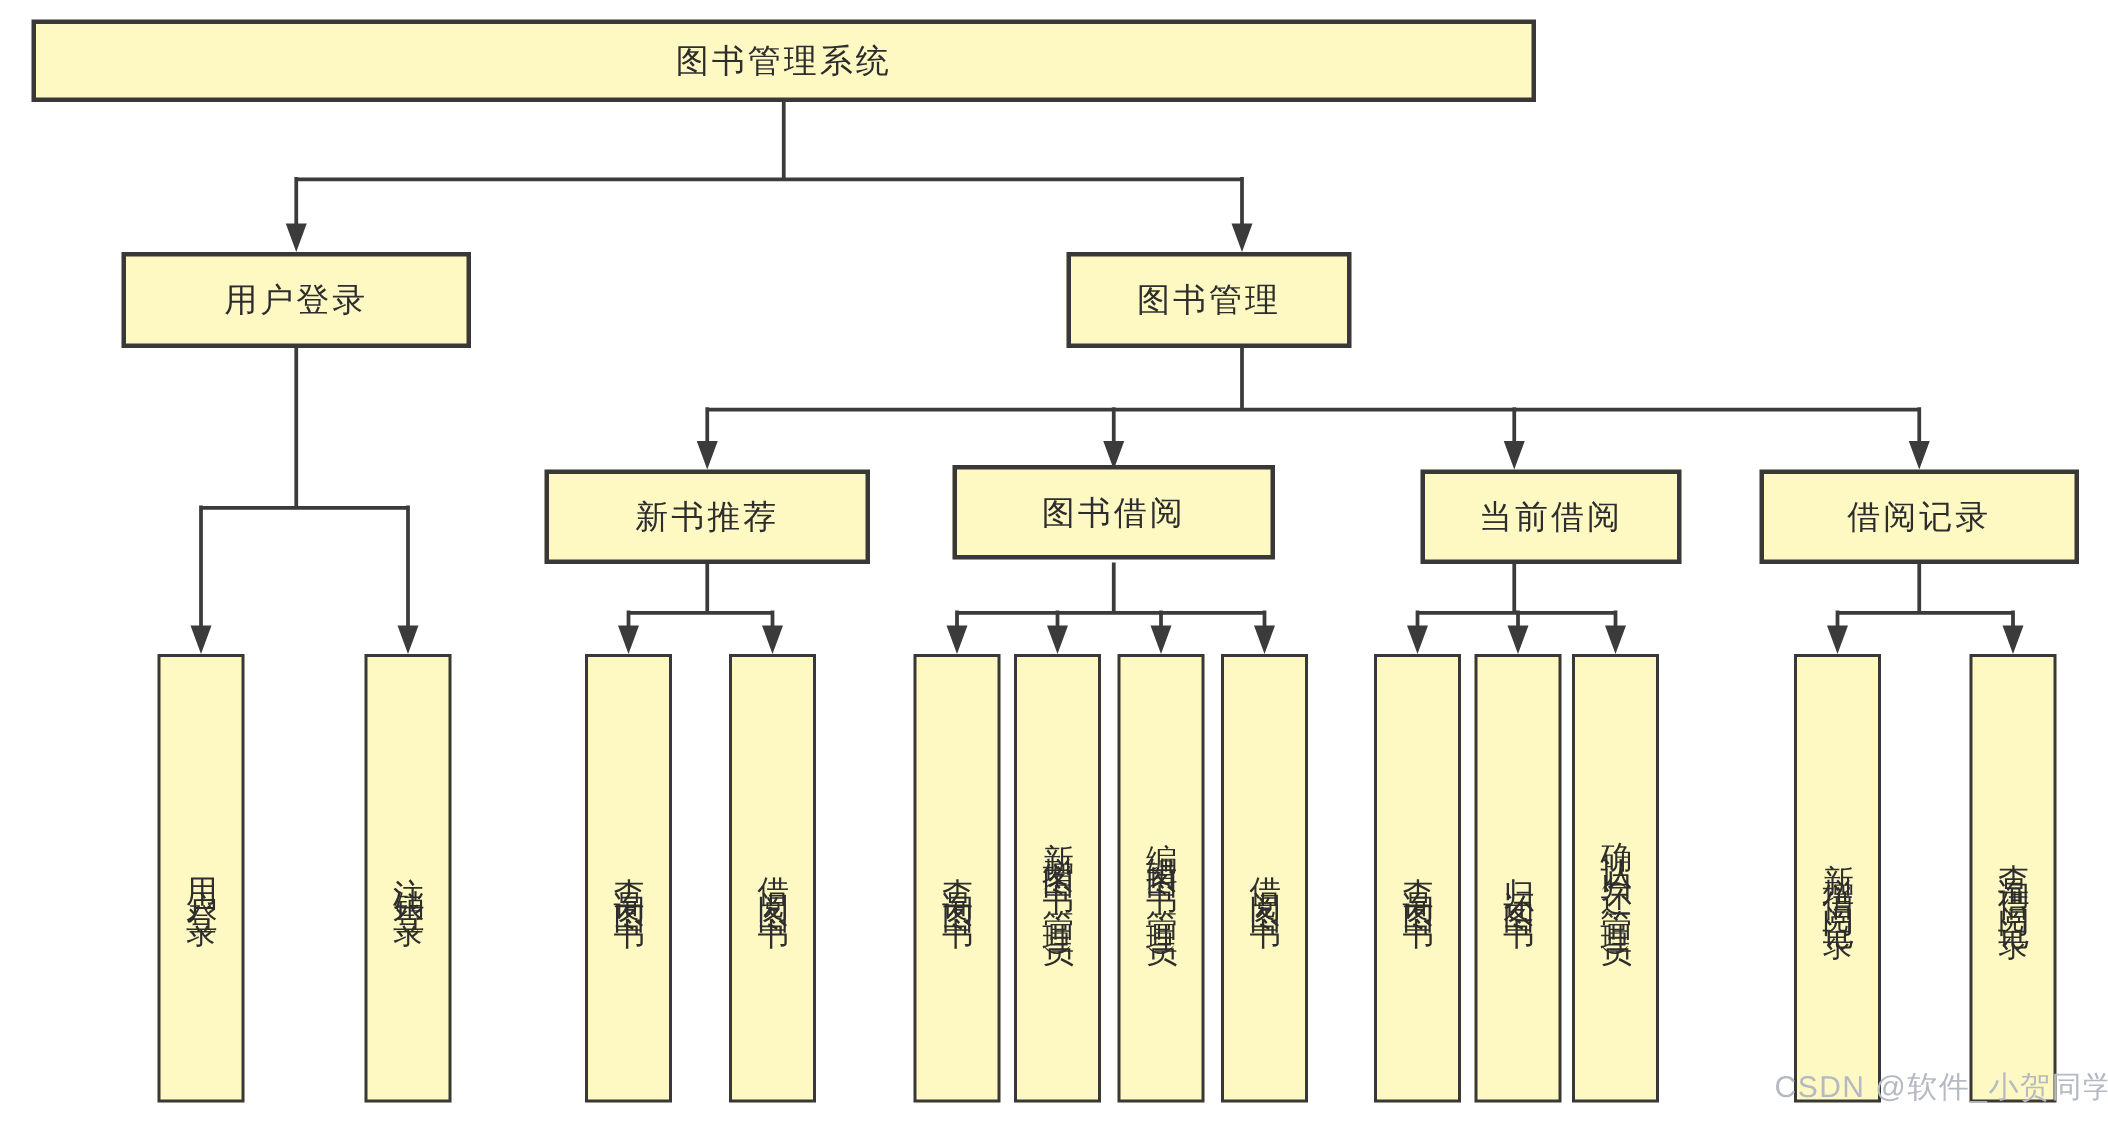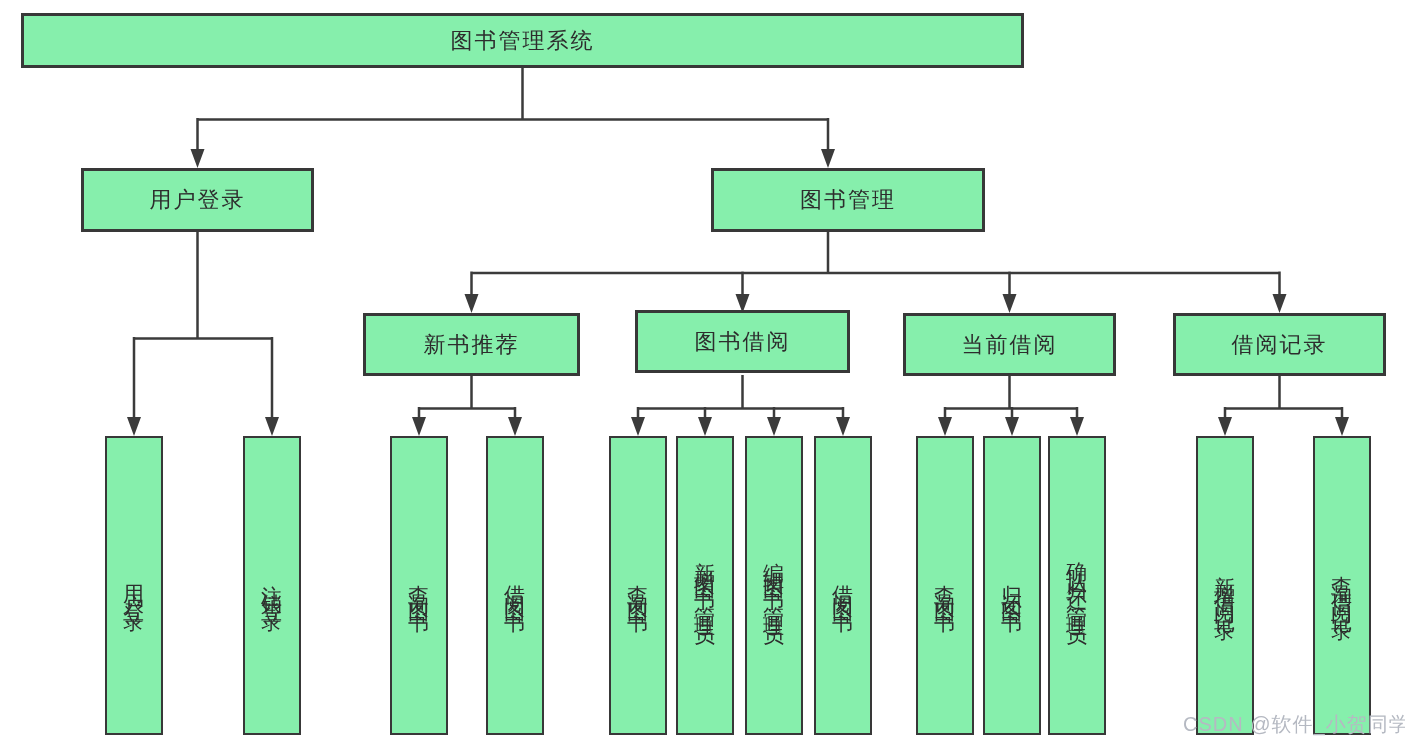--- a/index.html
+++ b/index.html
@@ -7,21 +7,21 @@
     position:relative;
     width:1405px;height:747px;
     background:#ffffff;
     font-family:"Liberation Sans","DejaVu Sans",sans-serif;
     overflow:hidden;
   }
   .wires{position:absolute;left:0;top:0;width:1405px;height:747px;}
   .node{
     position:absolute;
     box-sizing:border-box;
-    background:#86efac;
+    background:#fef9c3;
     border:3px solid #383838;
     display:flex;align-items:center;justify-content:center;
     color:#2d2d2d;
   }
   .lvl-root{font-size:22px;letter-spacing:2px;}
   .lvl-2,.lvl-3{font-size:22px;letter-spacing:2px;}
   .leaf{
     top:436px;width:58px;height:299px;
     border-width:2.5px;
   }
@@ -80,31 +80,31 @@
              M1335 417 L1349 417 L1342 436 Z" fill="#3b3b3b"></path>
   </svg>
 
   <div class="node lvl-root" style="left:21px;top:13px;width:1003px;height:55px">
     <span class="lbl">图书管理系统</span>
   </div>
 
   <div class="node lvl-2" style="left:81px;top:168px;width:233px;height:64px">
     <span class="lbl">用户登录</span>
   </div>
-  <div class="node lvl-2" style="left:711px;top:168px;width:274px;height:64px">
+  <div class="node lvl-2" style="left:711px;top:168px;width:190px;height:64px">
     <span class="lbl">图书管理</span>
   </div>
 
   <div class="node lvl-3" style="left:363px;top:313px;width:217px;height:63px">
     <span class="lbl">新书推荐</span>
   </div>
   <div class="node lvl-3" style="left:635px;top:310px;width:215px;height:63px">
     <span class="lbl">图书借阅</span>
   </div>
-  <div class="node lvl-3" style="left:903px;top:313px;width:213px;height:63px">
+  <div class="node lvl-3" style="left:947px;top:313px;width:174px;height:63px">
     <span class="lbl">当前借阅</span>
   </div>
   <div class="node lvl-3" style="left:1173px;top:313px;width:213px;height:63px">
     <span class="lbl">借阅记录</span>
   </div>
 
   <div class="node leaf" style="left:105px">
     <span class="lbl-v">用户登录</span>
   </div>
   <div class="node leaf" style="left:243px">

